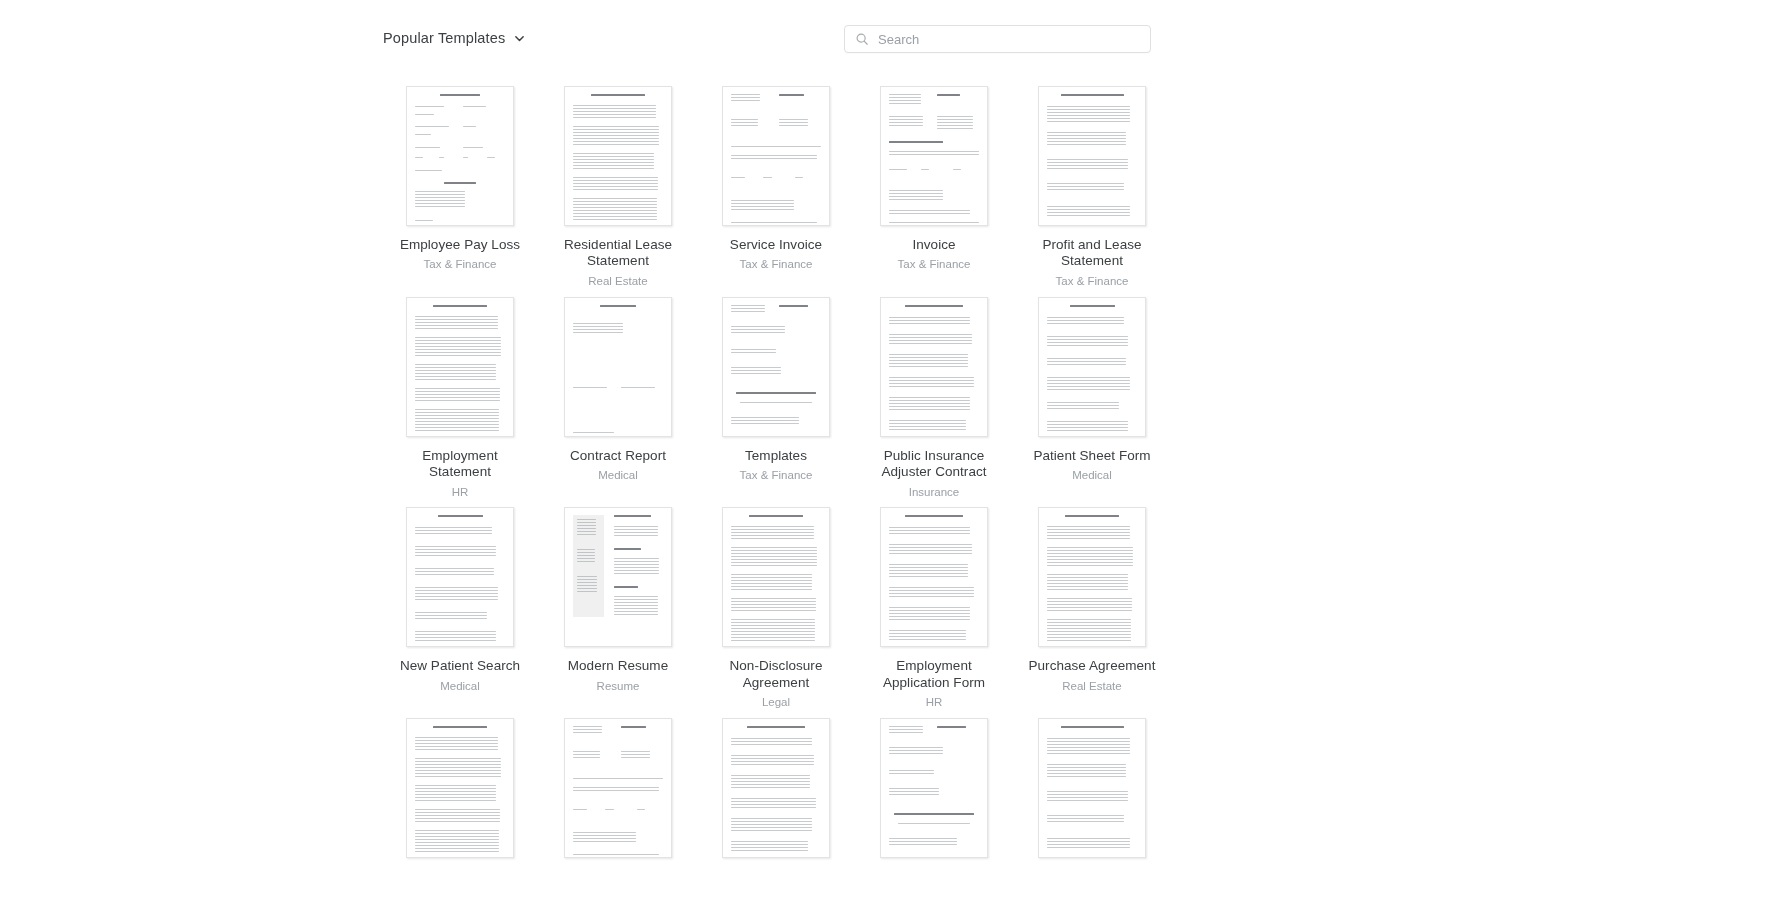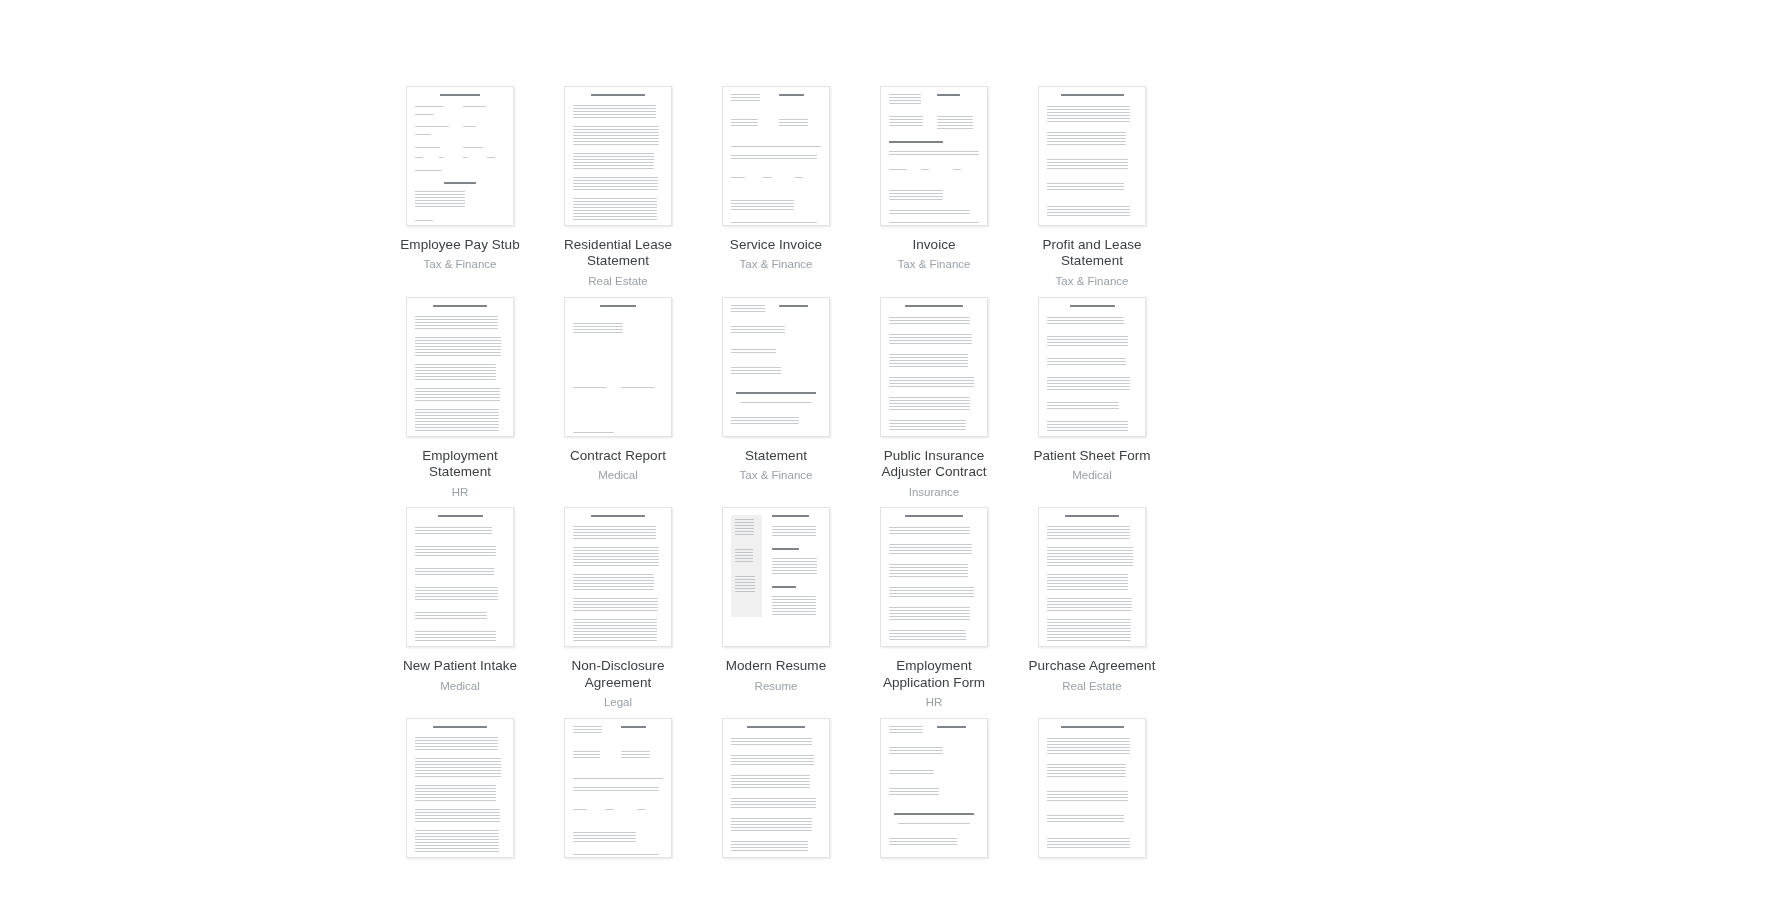--- a/index.html
+++ b/index.html
@@ -142,20 +142,41 @@
     color: #9aa0a6;
     text-align: center;
     line-height: 1.2;
   }
 </style>
 </head>
 <body>
 
 <div class="page">
 
+  <div class="topbar">
+
+    <div class="dropdown">
+      <span class="dropdown-label">Popular Templates</span>
+      <span class="chev">
+        <svg viewBox="0 0 12 12" width="11" height="11">
+          <path d="M2 4 L6 8.2 L10 4" fill="none" stroke="#3c4043" stroke-width="1.6" stroke-linecap="round" stroke-linejoin="round"></path>
+        </svg>
+      </span>
+    </div>
+
+    <div class="searchwrap">
+      <span class="search-icon">
+        <svg viewBox="0 0 16 16" width="14" height="14">
+          <circle cx="7" cy="7" r="4.6" fill="none" stroke="#5f6368" stroke-width="1.3"></circle>
+          <path d="M10.4 10.4 L14 14" stroke="#5f6368" stroke-width="1.3" stroke-linecap="round"></path>
+        </svg>
+      </span>
+      <input class="search-input" type="text" placeholder="Search" style="">
+    </div>
+  </div>
 
   <div class="grid" id="grid">
       <div class="row">
         <div class="cell">
           <div class="thumb">
             <div class="doc">
               <div class="ctr">
                 <div class="ln h" style="width:45%"></div>
               </div>
               <div class="ln sp" style="height:6px"></div>
@@ -214,21 +235,21 @@
               <div class="ln " style="width:55%"></div>
               <div class="ln " style="width:55%"></div>
               <div class="ln " style="width:55%"></div>
               <div class="ln " style="width:55%"></div>
               <div class="ln " style="width:55%"></div>
               <div class="ln " style="width:55%"></div>
               <div class="ln sp" style="height:9px"></div>
               <div class="ln " style="width:20%"></div>
             </div>
           </div>
-          <div class="title">Employee Pay Stub</div>
+          <div class="title">Employee Pay Loss</div>
           <div class="cat">Tax &amp; Finance</div>
         </div>
         <div class="cell">
           <div class="thumb">
             <div class="doc">
               <div class="ctr">
                 <div class="ln h" style="width:60%"></div>
               </div>
               <div class="ln sp" style="height:5px"></div>
               <div class="ln " style="width:92%"></div>
@@ -536,21 +557,21 @@
               <div class="ln sp" style="height:4px"></div>
               <div class="ctr">
                 <div class="ln " style="width:80%"></div>
               </div>
               <div class="ln sp" style="height:10px"></div>
               <div class="ln " style="width:75%"></div>
               <div class="ln " style="width:75%"></div>
               <div class="ln " style="width:75%"></div>
             </div>
           </div>
-          <div class="title">Statement</div>
+          <div class="title">Templates</div>
           <div class="cat">Tax &amp; Finance</div>
         </div>
         <div class="cell">
           <div class="thumb">
             <div class="doc">
               <div class="ctr">
                 <div class="ln h" style="width:65%"></div>
               </div>
               <div class="ln sp" style="height:6px"></div>
               <div class="ln " style="width:90%"></div>
@@ -659,70 +680,22 @@
               <div class="ln " style="width:80%"></div>
               <div class="ln " style="width:80%"></div>
               <div class="ln " style="width:80%"></div>
               <div class="ln sp" style="height:8px"></div>
               <div class="ln " style="width:90%"></div>
               <div class="ln " style="width:90%"></div>
               <div class="ln " style="width:90%"></div>
               <div class="ln " style="width:90%"></div>
             </div>
           </div>
-          <div class="title">New Patient Intake</div>
+          <div class="title">New Patient Search</div>
           <div class="cat">Medical</div>
-        </div>
-        <div class="cell">
-          <div class="thumb">
-            <div class="doc">
-              <div class="ctr">
-                <div class="ln h" style="width:60%"></div>
-              </div>
-              <div class="ln sp" style="height:5px"></div>
-              <div class="ln " style="width:92%"></div>
-              <div class="ln " style="width:92%"></div>
-              <div class="ln " style="width:92%"></div>
-              <div class="ln " style="width:92%"></div>
-              <div class="ln " style="width:92%"></div>
-              <div class="ln sp" style="height:4px"></div>
-              <div class="ln " style="width:95%"></div>
-              <div class="ln " style="width:95%"></div>
-              <div class="ln " style="width:95%"></div>
-              <div class="ln " style="width:95%"></div>
-              <div class="ln " style="width:95%"></div>
-              <div class="ln " style="width:95%"></div>
-              <div class="ln " style="width:95%"></div>
-              <div class="ln sp" style="height:4px"></div>
-              <div class="ln " style="width:90%"></div>
-              <div class="ln " style="width:90%"></div>
-              <div class="ln " style="width:90%"></div>
-              <div class="ln " style="width:90%"></div>
-              <div class="ln " style="width:90%"></div>
-              <div class="ln " style="width:90%"></div>
-              <div class="ln sp" style="height:4px"></div>
-              <div class="ln " style="width:94%"></div>
-              <div class="ln " style="width:94%"></div>
-              <div class="ln " style="width:94%"></div>
-              <div class="ln " style="width:94%"></div>
-              <div class="ln " style="width:94%"></div>
-              <div class="ln sp" style="height:4px"></div>
-              <div class="ln " style="width:93%"></div>
-              <div class="ln " style="width:93%"></div>
-              <div class="ln " style="width:93%"></div>
-              <div class="ln " style="width:93%"></div>
-              <div class="ln " style="width:93%"></div>
-              <div class="ln " style="width:93%"></div>
-              <div class="ln " style="width:93%"></div>
-              <div class="ln " style="width:93%"></div>
-              <div class="ln sp" style="height:4px"></div>
-            </div>
-          </div>
-          <div class="title">Non-Disclosure Agreement</div>
-          <div class="cat">Legal</div>
         </div>
         <div class="cell">
           <div class="thumb">
             <div class="doc">
               <div class="two">
                 <div style="flex:0 0 34%;background:#f0f0f0;padding:4px">
                   <div class="ln " style="width:85%"></div>
                   <div class="ln " style="width:85%"></div>
                   <div class="ln " style="width:85%"></div>
                   <div class="ln " style="width:85%"></div>
@@ -772,20 +745,68 @@
               </div>
             </div>
           </div>
           <div class="title">Modern Resume</div>
           <div class="cat">Resume</div>
         </div>
         <div class="cell">
           <div class="thumb">
             <div class="doc">
               <div class="ctr">
+                <div class="ln h" style="width:60%"></div>
+              </div>
+              <div class="ln sp" style="height:5px"></div>
+              <div class="ln " style="width:92%"></div>
+              <div class="ln " style="width:92%"></div>
+              <div class="ln " style="width:92%"></div>
+              <div class="ln " style="width:92%"></div>
+              <div class="ln " style="width:92%"></div>
+              <div class="ln sp" style="height:4px"></div>
+              <div class="ln " style="width:95%"></div>
+              <div class="ln " style="width:95%"></div>
+              <div class="ln " style="width:95%"></div>
+              <div class="ln " style="width:95%"></div>
+              <div class="ln " style="width:95%"></div>
+              <div class="ln " style="width:95%"></div>
+              <div class="ln " style="width:95%"></div>
+              <div class="ln sp" style="height:4px"></div>
+              <div class="ln " style="width:90%"></div>
+              <div class="ln " style="width:90%"></div>
+              <div class="ln " style="width:90%"></div>
+              <div class="ln " style="width:90%"></div>
+              <div class="ln " style="width:90%"></div>
+              <div class="ln " style="width:90%"></div>
+              <div class="ln sp" style="height:4px"></div>
+              <div class="ln " style="width:94%"></div>
+              <div class="ln " style="width:94%"></div>
+              <div class="ln " style="width:94%"></div>
+              <div class="ln " style="width:94%"></div>
+              <div class="ln " style="width:94%"></div>
+              <div class="ln sp" style="height:4px"></div>
+              <div class="ln " style="width:93%"></div>
+              <div class="ln " style="width:93%"></div>
+              <div class="ln " style="width:93%"></div>
+              <div class="ln " style="width:93%"></div>
+              <div class="ln " style="width:93%"></div>
+              <div class="ln " style="width:93%"></div>
+              <div class="ln " style="width:93%"></div>
+              <div class="ln " style="width:93%"></div>
+              <div class="ln sp" style="height:4px"></div>
+            </div>
+          </div>
+          <div class="title">Non-Disclosure Agreement</div>
+          <div class="cat">Legal</div>
+        </div>
+        <div class="cell">
+          <div class="thumb">
+            <div class="doc">
+              <div class="ctr">
                 <div class="ln h" style="width:65%"></div>
               </div>
               <div class="ln sp" style="height:6px"></div>
               <div class="ln " style="width:90%"></div>
               <div class="ln " style="width:90%"></div>
               <div class="ln " style="width:90%"></div>
               <div class="ln sp" style="height:6px"></div>
               <div class="ln " style="width:92%"></div>
               <div class="ln " style="width:92%"></div>
               <div class="ln " style="width:92%"></div>

